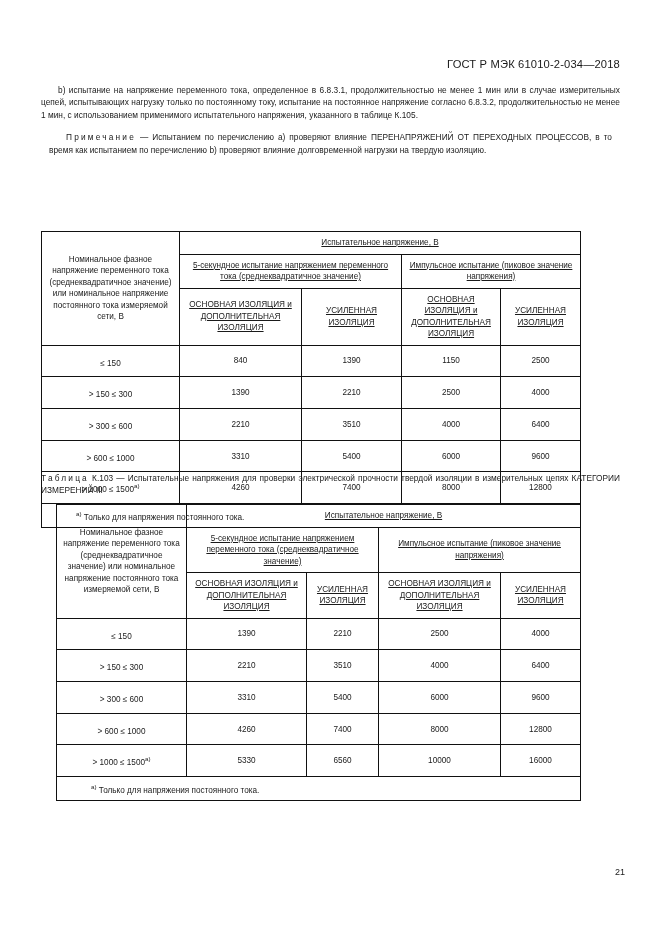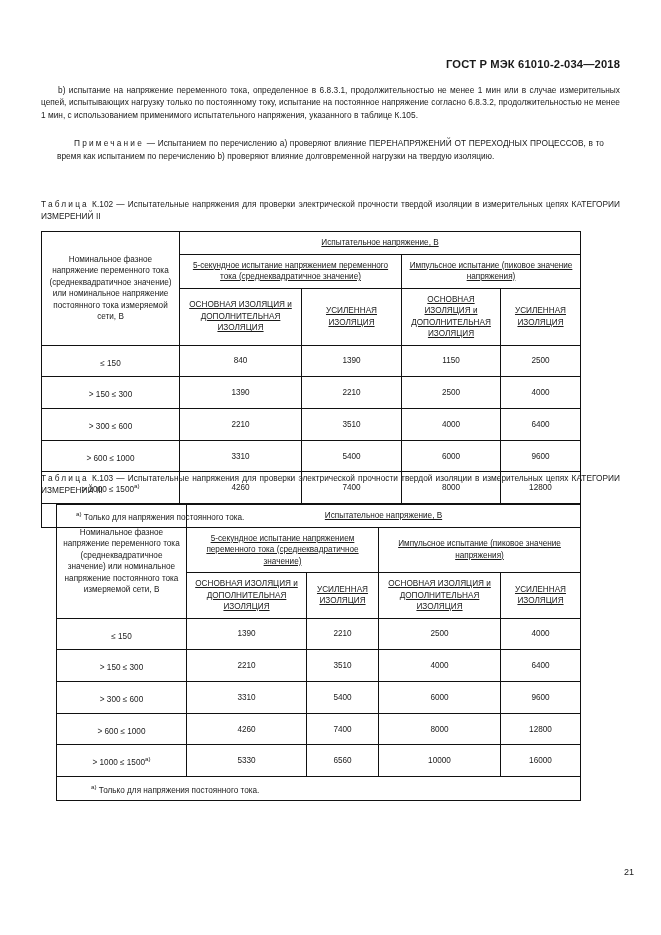--- a/index.html
+++ b/index.html
@@ -20,21 +20,21 @@
     width: 661px;
     height: 935px;
     box-sizing: border-box;
     padding: 0;
   }
   .doc-header {
     position: absolute;
     top: 58px;
     right: 41px;
     font-size: 11.2px;
-    font-weight: bold;
+    font-weight: normal;
     letter-spacing: 0.15px;
     white-space: nowrap;
   }
   .content {
     position: absolute;
     left: 41px;
     top: 84px;
     width: 579px;
   }
   p.body-italic {
@@ -42,21 +42,21 @@
     line-height: 12.4px;
     text-align: justify;
     margin: 0 0 10px 0;
     text-indent: 17px;
     letter-spacing: 0.02px;
   }
   p.note {
     font-size: 8.3px;
     line-height: 12.4px;
     text-align: justify;
-    margin: 16px;
+    margin: 8px;
     text-indent: 17px;
     letter-spacing: 0.02px;
   }
   .note .spaced {
     letter-spacing: 2.2px;
   }
 
   .table-caption {
     font-size: 8.3px;
     line-height: 12px;
@@ -110,41 +110,38 @@
 
   
   .t2-wrap { position: absolute; left: 56px; top: 504px; width: 524px; }
   .t2 { width: 524px; }
 
   .cap1-wrap { position: absolute; left: 41px; top: 198px; width: 579px; }
   .cap2-wrap { position: absolute; left: 41px; top: 472px; width: 579px; }
 
   .page-number {
     position: absolute;
-    right: 27px;
+    right: 36px;
     bottom: 58px;
     font-size: 9px;
     color: #1a1a1a;
   }
 </style>
 </head>
 <body>
 
 <div class="page">
 
   <div class="doc-header">ГОСТ Р МЭК 61010-2-034—2018</div>
 
   <div class="content">
     <p class="body-italic">b) испытание на напряжение переменного тока, определенное в 6.8.3.1, продолжительностью не менее 1 мин или в случае измерительных цепей, испытывающих нагрузку только по постоянному току, испытание на постоянное напряжение согласно 6.8.3.2, продолжительностью не менее 1 мин, с использованием применимого испытательного напряжения, указанного в таблице К.105.</p>
     <p class="note"><span class="spaced">Примечание</span><span> — Испытанием по перечислению a) проверяют влияние ПЕРЕНАПРЯЖЕНИЙ ОТ ПЕРЕХОДНЫХ ПРОЦЕССОВ, в то время как испытанием по перечислению b) проверяют влияние долговременной нагрузки на твердую изоляцию.</span></p>
   </div>
 
-  <div class="cap1-wrap">
-    <div class="table-caption"><span class="spaced">Таблица</span> <span>К.102</span><span> — Испытательные напряжения для проверки электрической прочности твердой изоляции в измерительных цепях КАТЕГОРИИ ИЗМЕРЕНИЙ II</span></div>
-  </div>
 
   <div class="t1-wrap">
     <table class="gost t1">
       <colgroup>
         <col style="width:138px">
         <col style="width:122px">
         <col style="width:100px">
         <col style="width:99px">
         <col style="width:80px">
       </colgroup>

